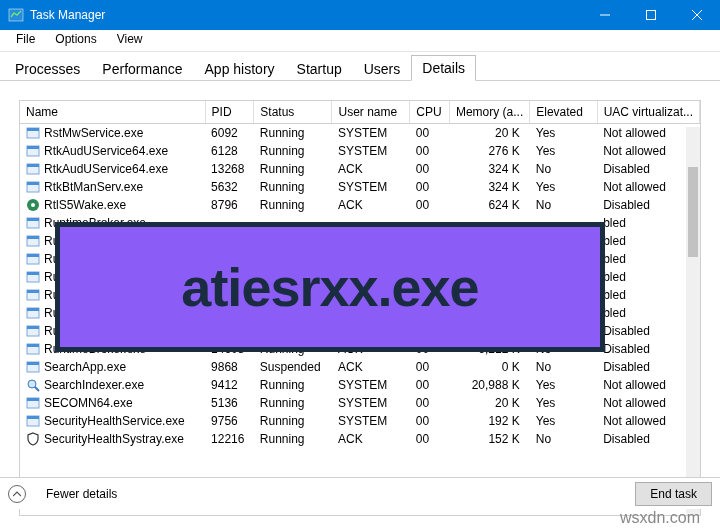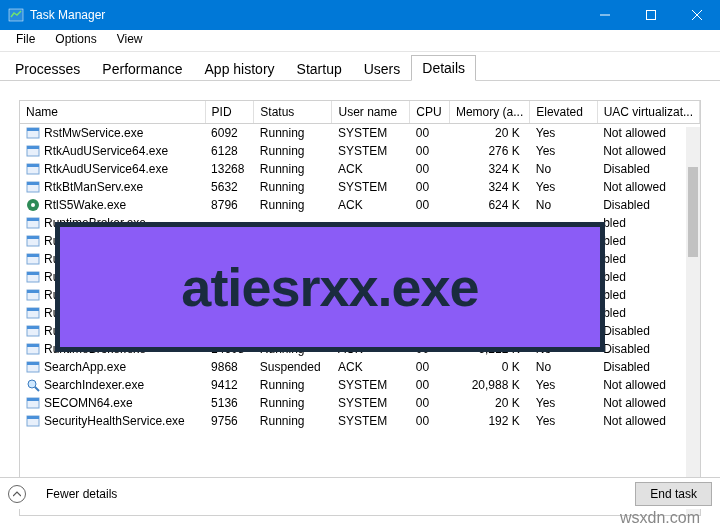--- a/index.html
+++ b/index.html
@@ -442,20 +442,32 @@
                 <rect x="1" y="2" width="12" height="3" fill="#4a90d9"></rect>
               </svg></span><span>SecurityHealthService.exe</span></td>
           <td class="col-pid">9756</td>
           <td class="col-status">Running</td>
           <td class="col-user">SYSTEM</td>
           <td class="col-cpu">00</td>
           <td class="col-mem">192 K</td>
           <td class="col-elev">Yes</td>
           <td class="col-uac">Not allowed</td>
         </tr>
+        <tr>
+          <td class="col-name"><span class="proc-icon"><svg width="14" height="14">
+                <path d="M7 1 L12 3 V7 C12 10 9.5 12.5 7 13 C4.5 12.5 2 10 2 7 V3 Z" fill="none" stroke="#333" stroke-width="1.2"></path>
+              </svg></span><span>SecurityHealthSystray.exe</span></td>
+          <td class="col-pid">12216</td>
+          <td class="col-status">Running</td>
+          <td class="col-user">ACK</td>
+          <td class="col-cpu">00</td>
+          <td class="col-mem">152 K</td>
+          <td class="col-elev">No</td>
+          <td class="col-uac">Disabled</td>
+        </tr>
       </tbody>
   </table>
   <div class="scrollbar">
     <div class="scroll-thumb"></div>
   </div>
 </div>
 
 <div class="overlay">
   <span>atiesrxx.exe</span>
 </div>

